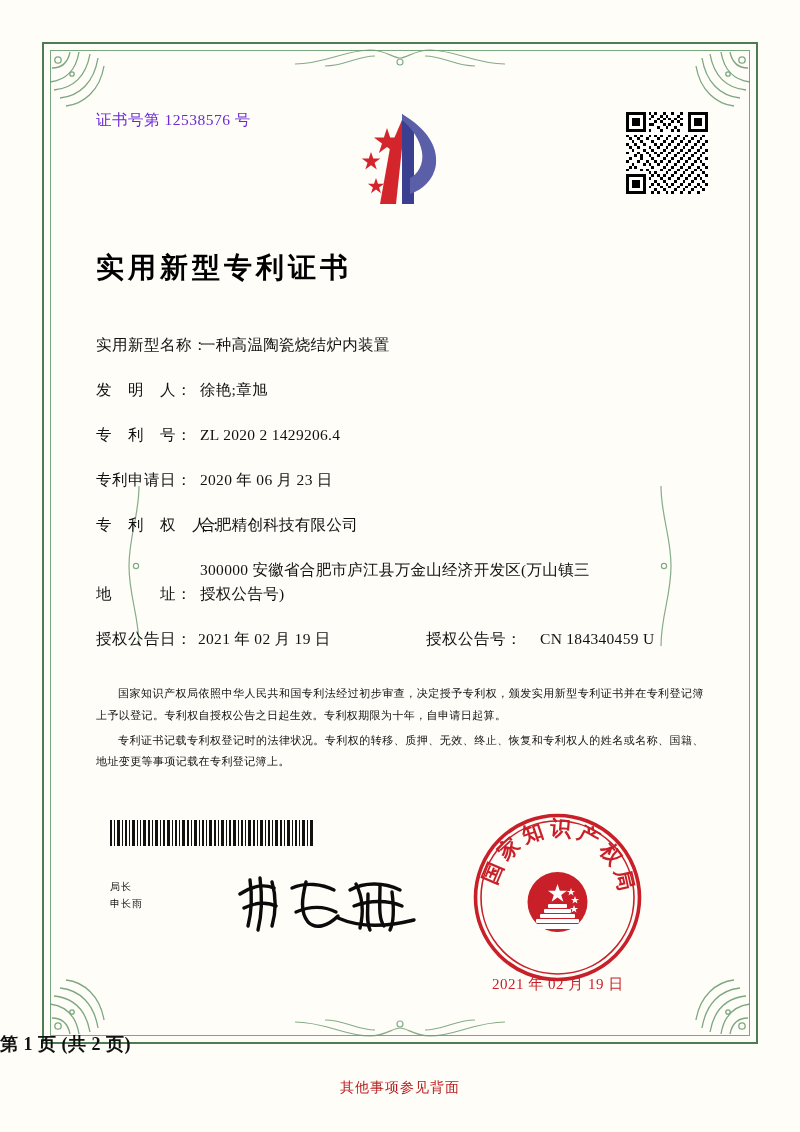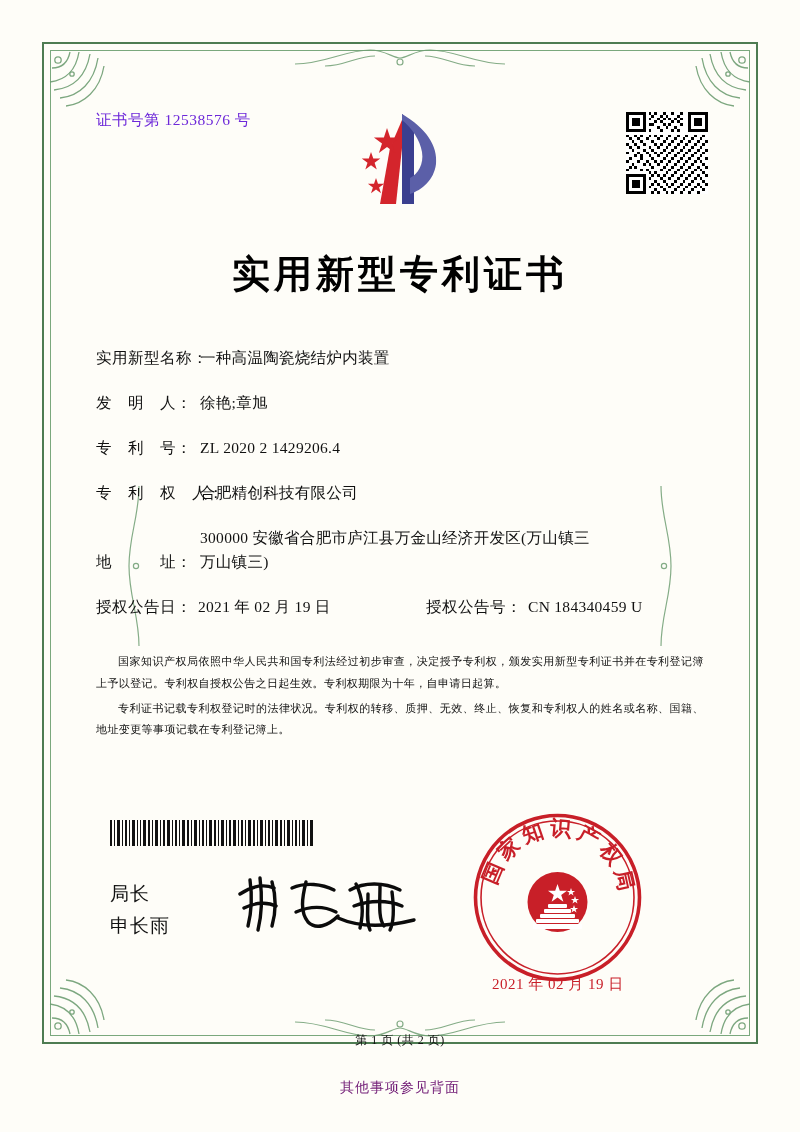--- a/index.html
+++ b/index.html
@@ -94,22 +94,21 @@
     position: absolute;
     right: 92px;
     top: 112px;
     width: 82px;
     height: 82px;
   }
   .qr svg { display:block; width:100%; height:100%; }
 
   .title {
     margin-top: 118px;
-    text-align: center;
-    font-size: 38px;
+    font-size: 28px;
     font-weight: bold;
     letter-spacing: 4px;
     font-family: "DejaVu Serif", "Liberation Serif", serif;
     color: #000;
   }
 
   .fields {
     margin-top: 46px;
     font-size: 15.5px;
     line-height: 1.55;
@@ -133,21 +132,21 @@
     display: block;
     padding-left: 0;
   }
   .inline-row {
     display: flex;
     align-items: flex-start;
     margin-bottom: 32px;
     font-size: 15.5px;
   }
   .inline-left { width: 330px; flex: 0 0 330px; display:flex; }
-  .inline-right { display:flex; }
+  .inline-right { display:flex;gap:12px; }
   .inline-label { white-space: nowrap; letter-spacing: .5px; }
   .inline-val { margin-left: 6px; letter-spacing: .3px; }
 
   .para {
     font-size: 11px;
     line-height: 1.95;
     text-indent: 2em;
     letter-spacing: .4px;
     margin-top: 22px;
     text-align: justify;
@@ -161,21 +160,21 @@
     top: 820px;
     width: 205px;
     height: 26px;
   }
   .barcode svg { display:block; width:100%; height:100%; }
 
   .signblock {
     position: absolute;
     left: 110px;
     top: 878px;
-    font-size: 19px;
+    font-size: 10px;
     line-height: 1.7;
     letter-spacing: 1px;
   }
 
   .signature {
     position: absolute;
     left: 230px;
     top: 868px;
     width: 200px;
     height: 70px;
@@ -199,33 +198,34 @@
     font-size: 15px;
     color: #c81f28;
     letter-spacing: .5px;
   }
 
   .page-num {
     position: absolute;
     left: 0;
     right: 0;
     top: 1032px;
-    text-align: center;
-    font-size: 12px;
+    text-align: left;
+    font-size: 18px;
     letter-spacing: .5px;
+    font-weight: bold;
   }
   .footnote {
     position: absolute;
     left: 0;
     right: 0;
     top: 1079px;
     text-align: center;
     font-size: 14px;
     letter-spacing: 1px;
-    color: #701a75;
+    color: #b91c1c;
   }
 </style>
 </head>
 <body>
 
 <div class="page">
 
   <div class="border-outer"></div>
   <div class="border-inner"></div>
 
@@ -562,31 +562,35 @@
       <div class="field-row">
         <div class="field-label">发　明　人：</div>
         <div class="field-value">徐艳;章旭</div>
       </div>
 
       <div class="field-row">
         <div class="field-label">专　利　号：</div>
         <div class="field-value">ZL 2020 2 1429206.4</div>
       </div>
 
+      <div class="field-row">
+        <div class="field-label">专利申请日：</div>
+        <div class="field-value">2020 年 06 月 23 日</div>
+      </div>
 
       <div class="field-row">
         <div class="field-label">专　利　权　人：</div>
         <div class="field-value">合肥精创科技有限公司</div>
       </div>
 
       <div class="field-row">
         <div class="field-label">地　　　址：</div>
         <div class="field-value">
           <span>300000  安徽省合肥市庐江县万金山经济开发区(万山镇三</span>
-          <span class="cont">万山镇三)</span>
+          <span class="cont">授权公告号)</span>
         </div>
       </div>
 
       <div class="inline-row">
         <div class="inline-left">
           <span class="inline-label">授权公告日：</span>
           <span class="inline-val">2021 年 02 月 19 日</span>
         </div>
         <div class="inline-right">
           <span class="inline-label">授权公告号：</span>

